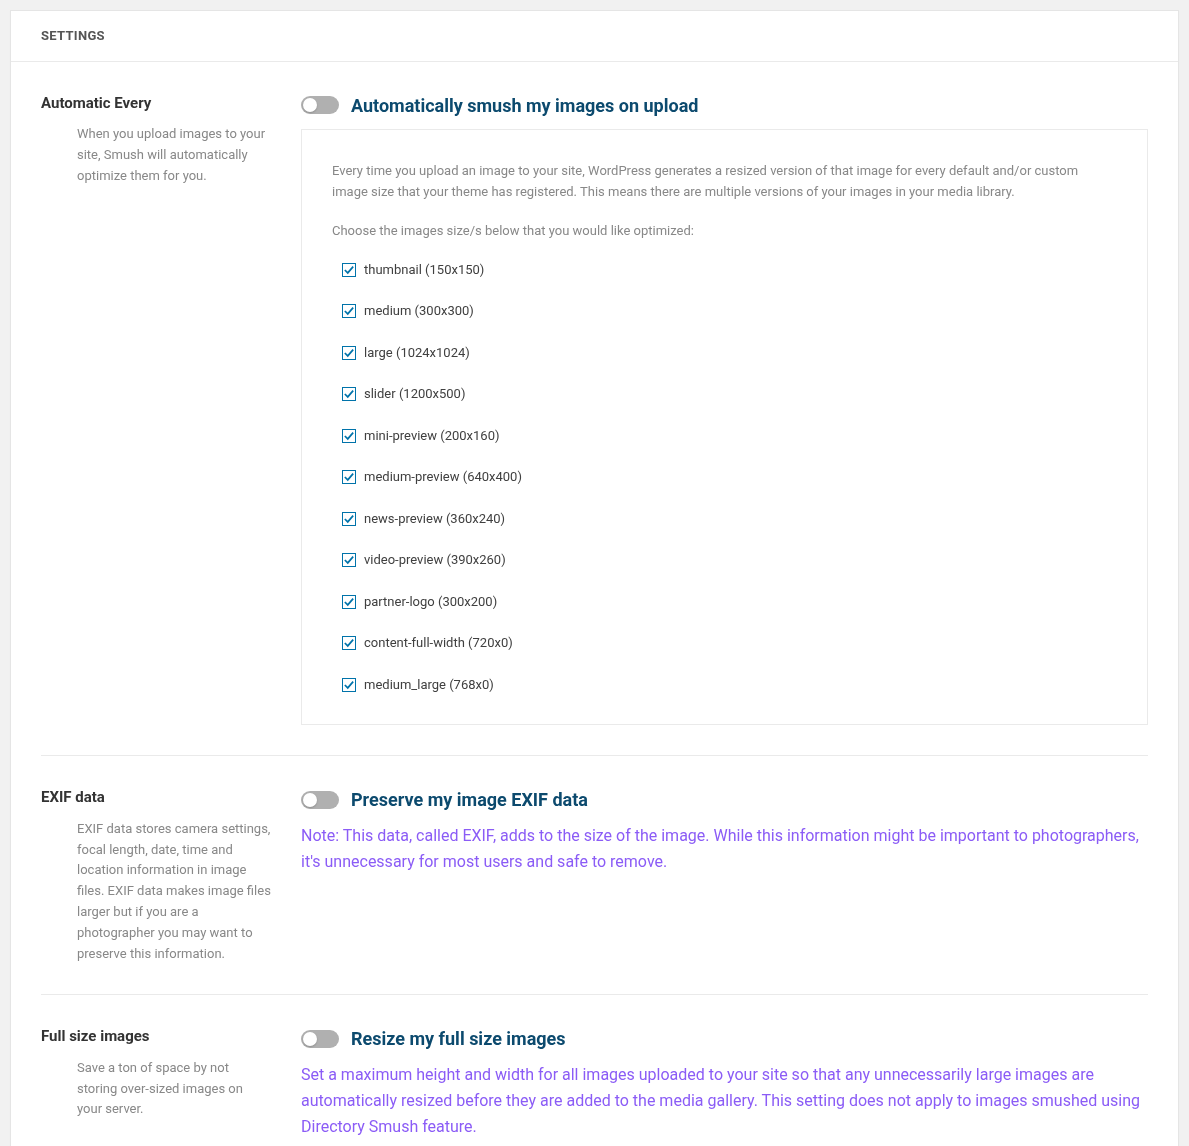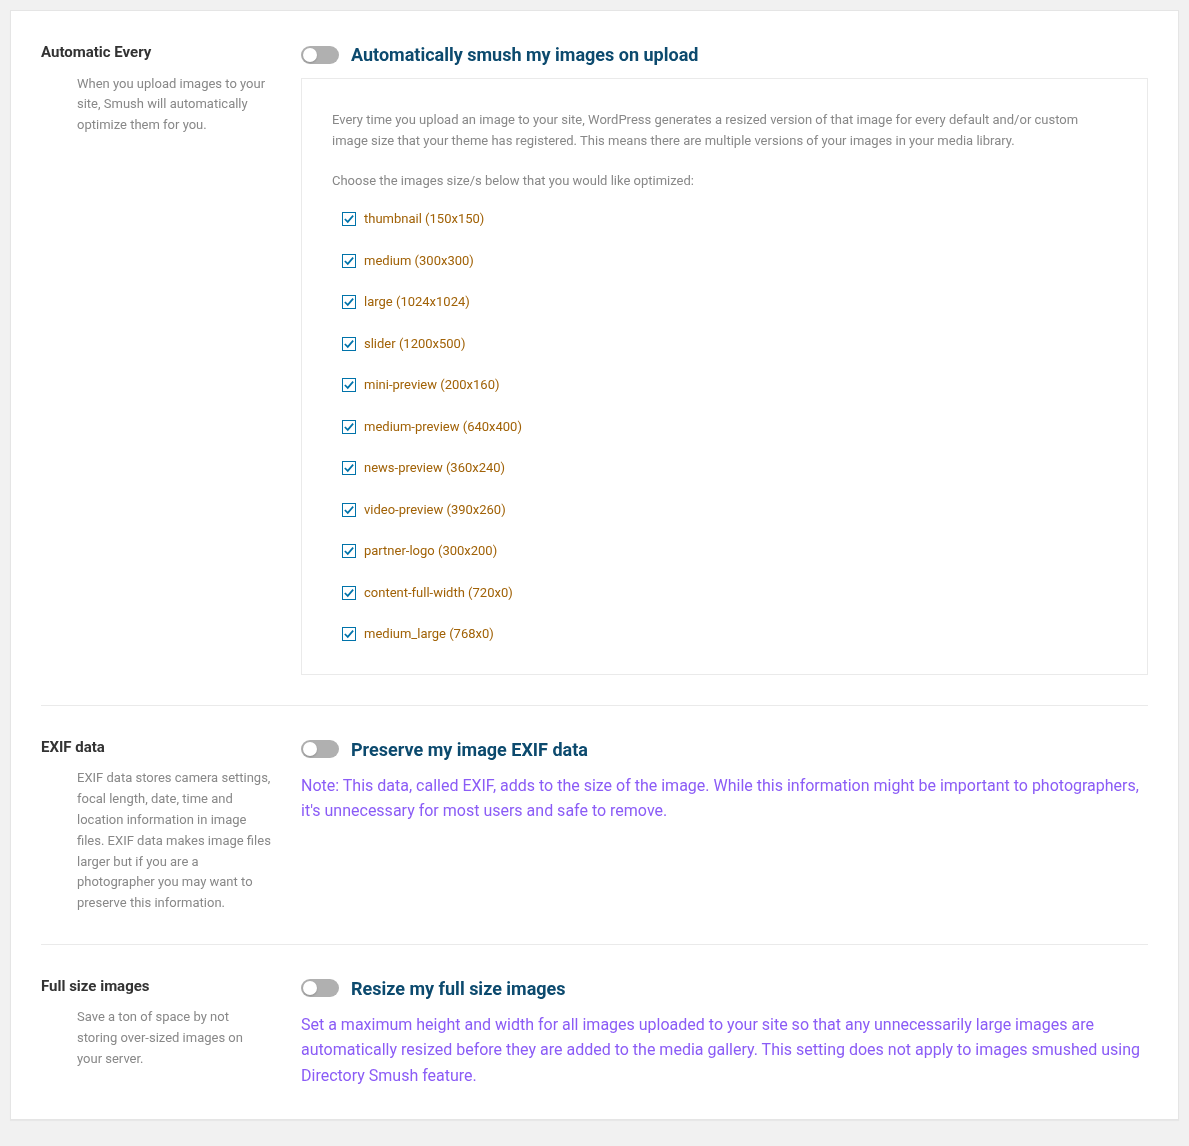--- a/index.html
+++ b/index.html
@@ -130,27 +130,30 @@
       cursor: pointer;
       flex-shrink: 0;
       margin-right: 8px;
     }
     .checkbox svg {
       width: 10px;
       height: 10px;
     }
     .size-label {
       font-size: 13px;
-      color: #a16207;
+      color: #404040;
     }
   </style>
 </head>
 <body>
 
 <div class="panel">
+  <div class="panel-header">
+    <h2>SETTINGS</h2>
+  </div>
   <div class="panel-body">
 
     <div class="setting-row">
       <div class="setting-left">
         <div class="setting-title">Automatic Every</div>
         <div class="setting-desc">When you upload images to your site, Smush will automatically optimize them for you.</div>
       </div>
       <div class="setting-right">
         <div class="toggle-row">
           <div class="toggle">

